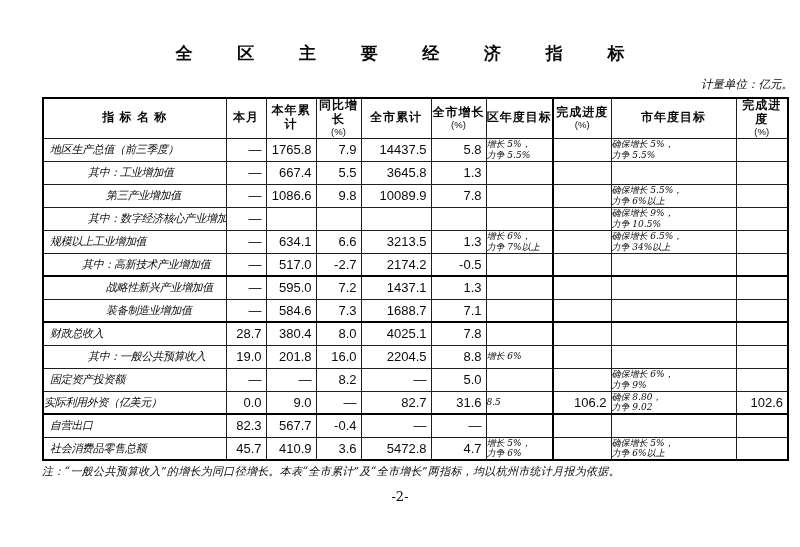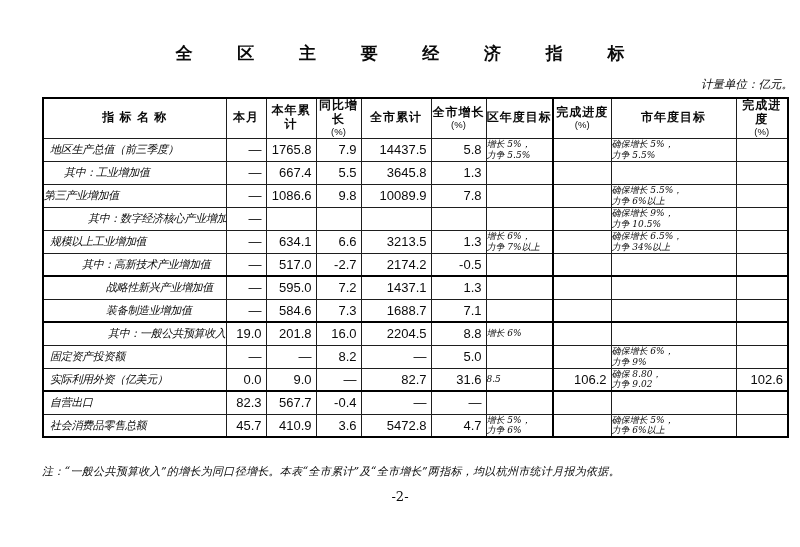--- a/index.html
+++ b/index.html
@@ -115,33 +115,33 @@
     <td class="num-cell">14437.5</td>
     <td class="num-cell">5.8</td>
     <td class="target-cell">增长 5%，
 力争 5.5%</td>
     <td class="num-cell vthick"></td>
     <td class="target-cell">确保增长 5%，
 力争 5.5%</td>
     <td class="num-cell"></td>
   </tr>
         <tr>
-    <td class="name-cell" style="padding-left: 20px; margin-top: 44px;">其中：工业增加值</td>
+    <td class="name-cell" style="padding-left: 44px; margin-top: 44px;">其中：工业增加值</td>
     <td class="num-cell">—</td>
     <td class="num-cell">667.4</td>
     <td class="num-cell">5.5</td>
     <td class="num-cell">3645.8</td>
     <td class="num-cell">1.3</td>
     <td class="target-cell"></td>
     <td class="num-cell vthick"></td>
     <td class="target-cell"></td>
     <td class="num-cell"></td>
   </tr>
         <tr>
-    <td class="name-cell" style="">第三产业增加值</td>
+    <td class="name-cell" style="padding-left: 62px;">第三产业增加值</td>
     <td class="num-cell">—</td>
     <td class="num-cell">1086.6</td>
     <td class="num-cell">9.8</td>
     <td class="num-cell">10089.9</td>
     <td class="num-cell">7.8</td>
     <td class="target-cell"></td>
     <td class="num-cell vthick"></td>
     <td class="target-cell">确保增长 5.5%，
 力争 6%以上</td>
     <td class="num-cell"></td>
@@ -203,21 +203,33 @@
     <td class="num-cell">584.6</td>
     <td class="num-cell">7.3</td>
     <td class="num-cell">1688.7</td>
     <td class="num-cell">7.1</td>
     <td class="target-cell"></td>
     <td class="num-cell vthick"></td>
     <td class="target-cell"></td>
     <td class="num-cell"></td>
   </tr>
         <tr>
-    <td class="name-cell" style="padding-left: 64px;">其中：一般公共预算收入</td>
+    <td class="name-cell" style="padding-left: 6px;">财政总收入</td>
+    <td class="num-cell">28.7</td>
+    <td class="num-cell">380.4</td>
+    <td class="num-cell">8.0</td>
+    <td class="num-cell">4025.1</td>
+    <td class="num-cell">7.8</td>
+    <td class="target-cell"></td>
+    <td class="num-cell vthick"></td>
+    <td class="target-cell"></td>
+    <td class="num-cell"></td>
+  </tr>
+        <tr>
+    <td class="name-cell" style="padding-left: 44px;">其中：一般公共预算收入</td>
     <td class="num-cell">19.0</td>
     <td class="num-cell">201.8</td>
     <td class="num-cell">16.0</td>
     <td class="num-cell">2204.5</td>
     <td class="num-cell">8.8</td>
     <td class="target-cell">增长 6%</td>
     <td class="num-cell vthick"></td>
     <td class="target-cell"></td>
     <td class="num-cell"></td>
   </tr>
@@ -228,21 +240,21 @@
     <td class="num-cell">8.2</td>
     <td class="num-cell">—</td>
     <td class="num-cell">5.0</td>
     <td class="target-cell"></td>
     <td class="num-cell vthick"></td>
     <td class="target-cell">确保增长 6%，
 力争 9%</td>
     <td class="num-cell"></td>
   </tr>
         <tr class="thick-bottom">
-    <td class="name-cell" style="padding-left: 6px;">实际利用外资（亿美元）</td>
+    <td class="name-cell" style="">实际利用外资（亿美元）</td>
     <td class="num-cell">0.0</td>
     <td class="num-cell">9.0</td>
     <td class="num-cell">—</td>
     <td class="num-cell">82.7</td>
     <td class="num-cell">31.6</td>
     <td class="target-cell">8.5</td>
     <td class="num-cell vthick">106.2</td>
     <td class="target-cell">确保 8.80，
 力争 9.02</td>
     <td class="num-cell">102.6</td>

